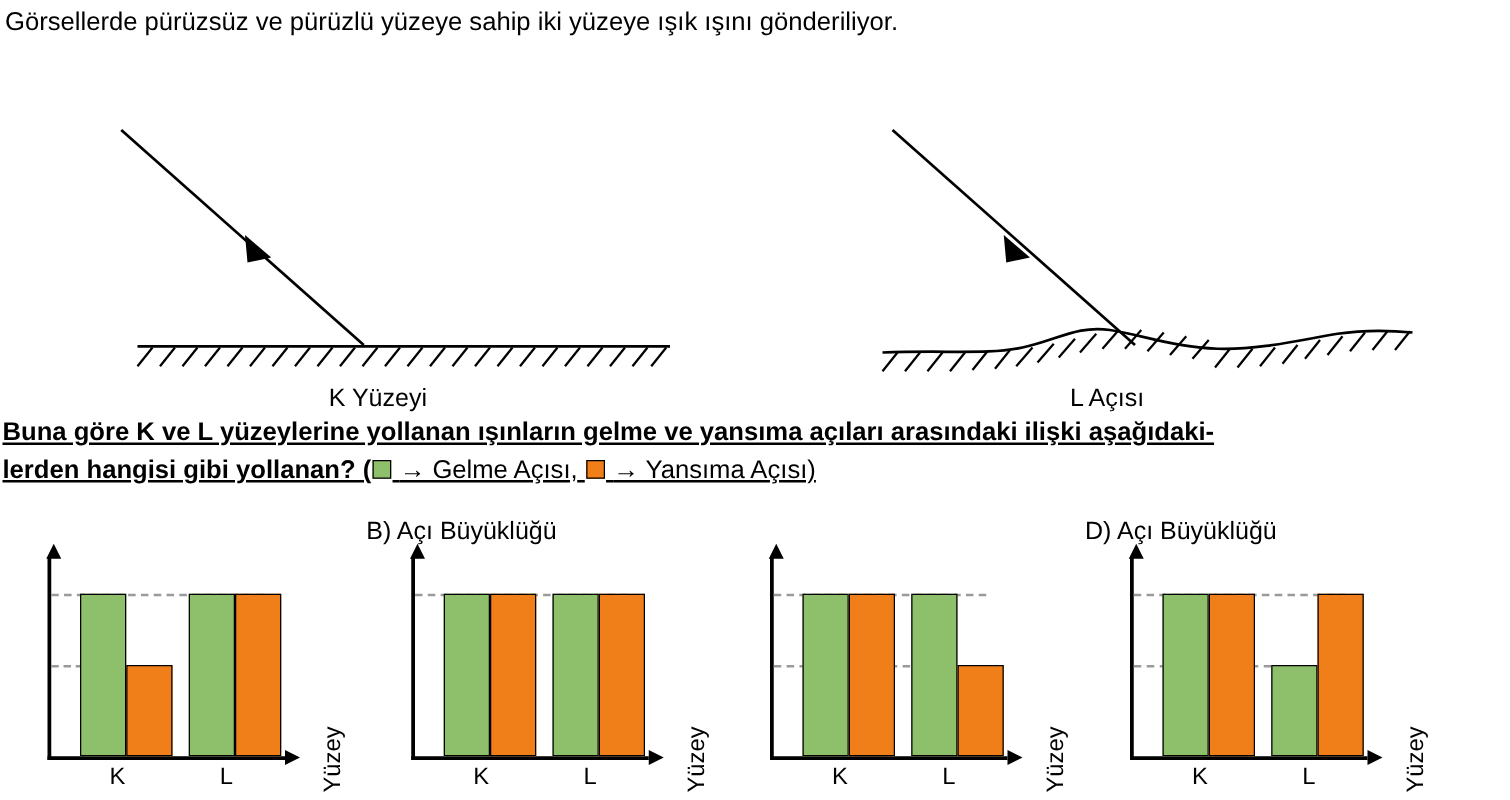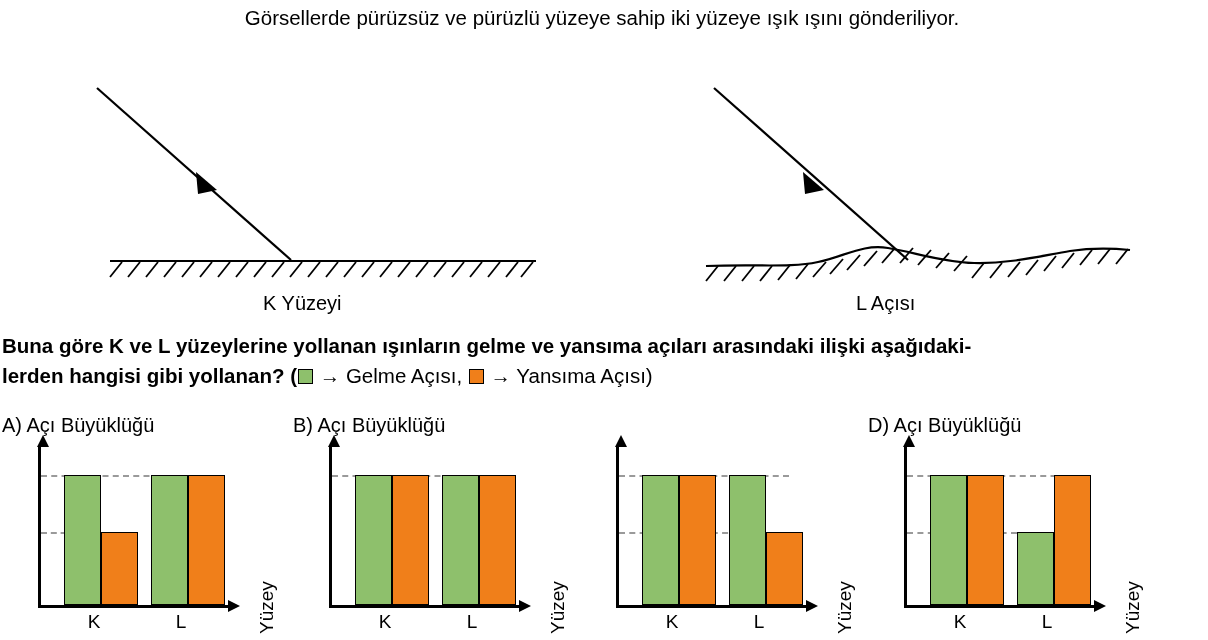--- a/index.html
+++ b/index.html
@@ -17,47 +17,48 @@
   }
   .intro {
     position: absolute;
     left: 4px;
     top: 2px;
     width: 1196px;
     font-size: 20.5px;
     font-style: italic;
     line-height: 31px;
   }
-  .intro .line2 { font-style: normal; text-align: center; }
+  .intro .line2 { font-style: normal; }
 
   
   .diagram {
     position: absolute;
     left: 0;
-    top: 78px;
+    top: 94px;
     width: 1208px;
     height: 240px;
   }
   .caption {
     position: absolute;
     font-size: 20px;
     font-style: normal;
   }
   .cap-k { left: 263px; top: 214px; }
   .cap-l { left: 856px; top: 214px; }
 
   
   .question {
     position: absolute;
     left: 2px;
     top: 331px;
     width: 1200px;
     font-size: 20.5px;
     font-weight: bold;
     line-height: 30px;
+    text-decoration: underline;
   }
   .q-legend { font-weight: normal; }
   .swatch {
     display: inline-block;
     width: 13px;
     height: 13px;
     vertical-align: -1px;
     margin: 0 1px;
     border: 1px solid #000;
   }
@@ -250,24 +251,20 @@
 <div class="question">
   <div>Buna göre K ve L yüzeylerine yollanan ışınların gelme ve yansıma açıları arasındaki ilişki aşağıdaki-</div>
   <div>
     <span>lerden hangisi gibi yollanan? (</span><span class="q-legend"><span class="swatch sw-green"></span> <span>→ Gelme Açısı,</span> <span class="swatch sw-orange"></span> <span>→ Yansıma Açısı)</span></span>
   </div>
 </div>
 
 <div class="options">
 
   <div class="option opt-a">
-    <div class="opt-head">
-      <span class="opt-letter">A)</span>
-      <span>Açı Büyüklüğü</span>
-    </div>
     <div class="plot">
       <div class="axis-v">
           <div class="arrow-up"></div>
         </div>
       <div class="axis-h">
           <div class="arrow-right"></div>
         </div>
       <div class="dash" style="top:29px; width:170px;"></div>
       <div class="dash" style="top:86px; width:55px;"></div>
       <div class="bars">

